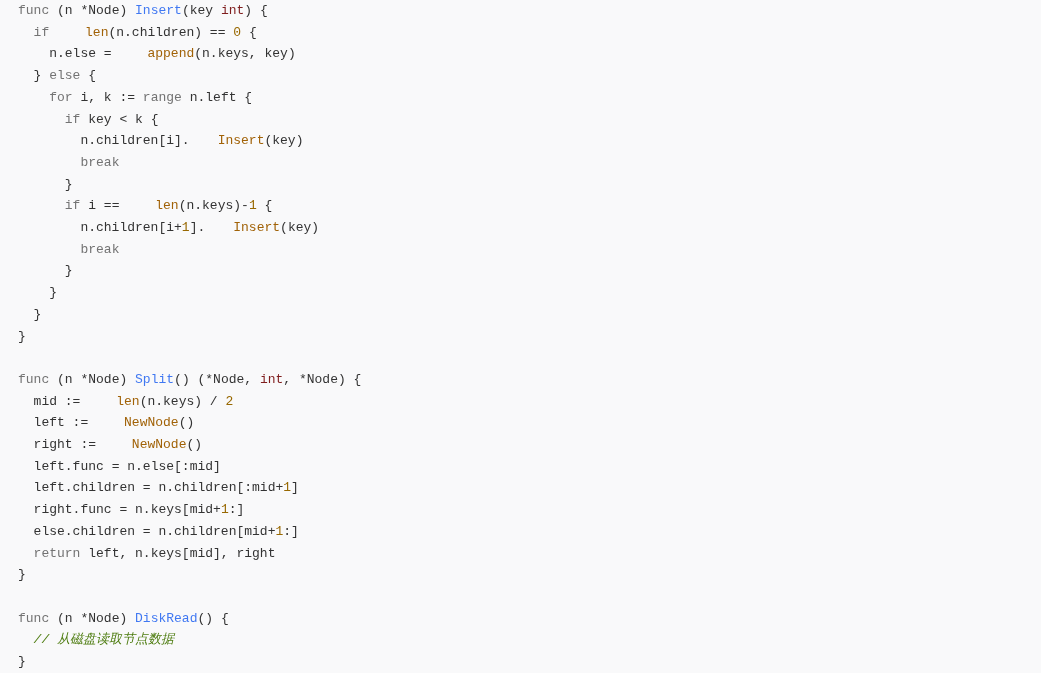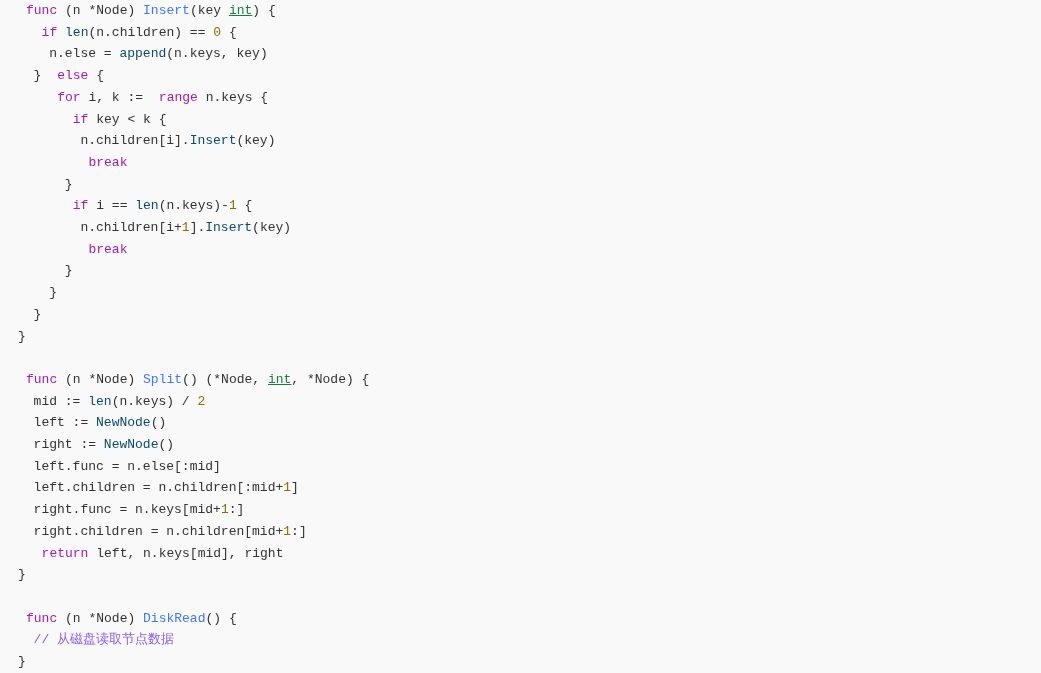--- a/index.html
+++ b/index.html
@@ -9,56 +9,56 @@
     font-family: Consolas, "Courier New", monospace;
     font-size: 13px;
     line-height: 21.7px;
   }
   .code-block {
     padding: 0 18px;
     white-space: pre;
     color: #333333;
   }
   .tok { display: inline; }
-  .kw    { color: #a21caf; margin-left: 8px; }   
-  .type  { color: #15803d; text-decoration: underline; }   
+  .kw    { color: #737373; }   
+  .type  { color: #7f1d1d; }   
   .fn    { color: #4078f2; }   
-  .call  { color: #0c4a6e; }   
+  .call  { color: #a16207; margin-left: 28px; }   
   .num   { color: #986801; }
   .op    { color: #333333; }
   .punct { color: #333333; }
   .ident { color: #333333; }
-  .cmt   { color: #8b5cf6; }
+  .cmt   { color: #4d7c0f; font-style: italic; }
 </style>
 </head>
 <body>
 
 <div class="code-block" id="code-root"><span><span class="tok kw">func</span><span class="tok ident"> (n </span><span class="tok op">*</span><span class="tok ident">Node) </span><span class="tok fn">Insert</span><span class="tok ident">(key </span><span class="tok type">int</span><span class="tok punct">) {</span></span>
 <span><span class="tok ident">  </span><span class="tok kw">if</span><span class="tok ident"> </span><span class="tok call">len</span><span class="tok ident">(n.children) </span><span class="tok op">==</span><span class="tok ident"> </span><span class="tok num">0</span><span class="tok punct"> {</span></span>
 <span><span class="tok ident">    n.else </span><span class="tok op">=</span><span class="tok ident"> </span><span class="tok call">append</span><span class="tok ident">(n.keys, key)</span></span>
 <span><span class="tok punct">  } </span><span class="tok kw">else</span><span class="tok punct"> {</span></span>
-<span><span class="tok ident">    </span><span class="tok kw">for</span><span class="tok ident"> i, k </span><span class="tok op">:=</span><span class="tok ident"> </span><span class="tok kw">range</span><span class="tok ident"> n.keys {</span></span>
+<span><span class="tok ident">    </span><span class="tok kw">for</span><span class="tok ident"> i, k </span><span class="tok op">:=</span><span class="tok ident"> </span><span class="tok kw">range</span><span class="tok ident"> n.left {</span></span>
 <span><span class="tok ident">      </span><span class="tok kw">if</span><span class="tok ident"> key </span><span class="tok op">&lt;</span><span class="tok ident"> k {</span></span>
 <span><span class="tok ident">        n.children[i].</span><span class="tok call">Insert</span><span class="tok ident">(key)</span></span>
 <span><span class="tok ident">        </span><span class="tok kw">break</span></span>
 <span><span class="tok punct">      }</span></span>
 <span><span class="tok ident">      </span><span class="tok kw">if</span><span class="tok ident"> i </span><span class="tok op">==</span><span class="tok ident"> </span><span class="tok call">len</span><span class="tok ident">(n.keys)</span><span class="tok op">-</span><span class="tok num">1</span><span class="tok punct"> {</span></span>
 <span><span class="tok ident">        n.children[i</span><span class="tok op">+</span><span class="tok num">1</span><span class="tok ident">].</span><span class="tok call">Insert</span><span class="tok ident">(key)</span></span>
 <span><span class="tok ident">        </span><span class="tok kw">break</span></span>
 <span><span class="tok punct">      }</span></span>
 <span><span class="tok punct">    }</span></span>
 <span><span class="tok punct">  }</span></span>
 <span><span class="tok punct">}</span></span>
 <span><span class="tok ident"></span></span>
 <span><span class="tok kw">func</span><span class="tok ident"> (n </span><span class="tok op">*</span><span class="tok ident">Node) </span><span class="tok fn">Split</span><span class="tok punct">() (</span><span class="tok op">*</span><span class="tok ident">Node, </span><span class="tok type">int</span><span class="tok punct">, </span><span class="tok op">*</span><span class="tok ident">Node) {</span></span>
 <span><span class="tok ident">  mid </span><span class="tok op">:=</span><span class="tok ident"> </span><span class="tok call">len</span><span class="tok ident">(n.keys) </span><span class="tok op">/</span><span class="tok ident"> </span><span class="tok num">2</span></span>
 <span><span class="tok ident">  left </span><span class="tok op">:=</span><span class="tok ident"> </span><span class="tok call">NewNode</span><span class="tok punct">()</span></span>
 <span><span class="tok ident">  right </span><span class="tok op">:=</span><span class="tok ident"> </span><span class="tok call">NewNode</span><span class="tok punct">()</span></span>
 <span><span class="tok ident">  left.func </span><span class="tok op">=</span><span class="tok ident"> n.else[:mid]</span></span>
 <span><span class="tok ident">  left.children </span><span class="tok op">=</span><span class="tok ident"> n.children[:mid</span><span class="tok op">+</span><span class="tok num">1</span><span class="tok ident">]</span></span>
 <span><span class="tok ident">  right.func </span><span class="tok op">=</span><span class="tok ident"> n.keys[mid</span><span class="tok op">+</span><span class="tok num">1</span><span class="tok ident">:]</span></span>
-<span><span class="tok ident">  right.children </span><span class="tok op">=</span><span class="tok ident"> n.children[mid</span><span class="tok op">+</span><span class="tok num">1</span><span class="tok ident">:]</span></span>
+<span><span class="tok ident">  else.children </span><span class="tok op">=</span><span class="tok ident"> n.children[mid</span><span class="tok op">+</span><span class="tok num">1</span><span class="tok ident">:]</span></span>
 <span><span class="tok ident">  </span><span class="tok kw">return</span><span class="tok ident"> left, n.keys[mid], right</span></span>
 <span><span class="tok punct">}</span></span>
 <span><span class="tok ident"></span></span>
 <span><span class="tok kw">func</span><span class="tok ident"> (n </span><span class="tok op">*</span><span class="tok ident">Node) </span><span class="tok fn">DiskRead</span><span class="tok punct">() {</span></span>
 <span><span class="tok cmt">  // 从磁盘读取节点数据</span></span>
 <span><span class="tok punct">}</span></span></div>
 
 </body></html>

